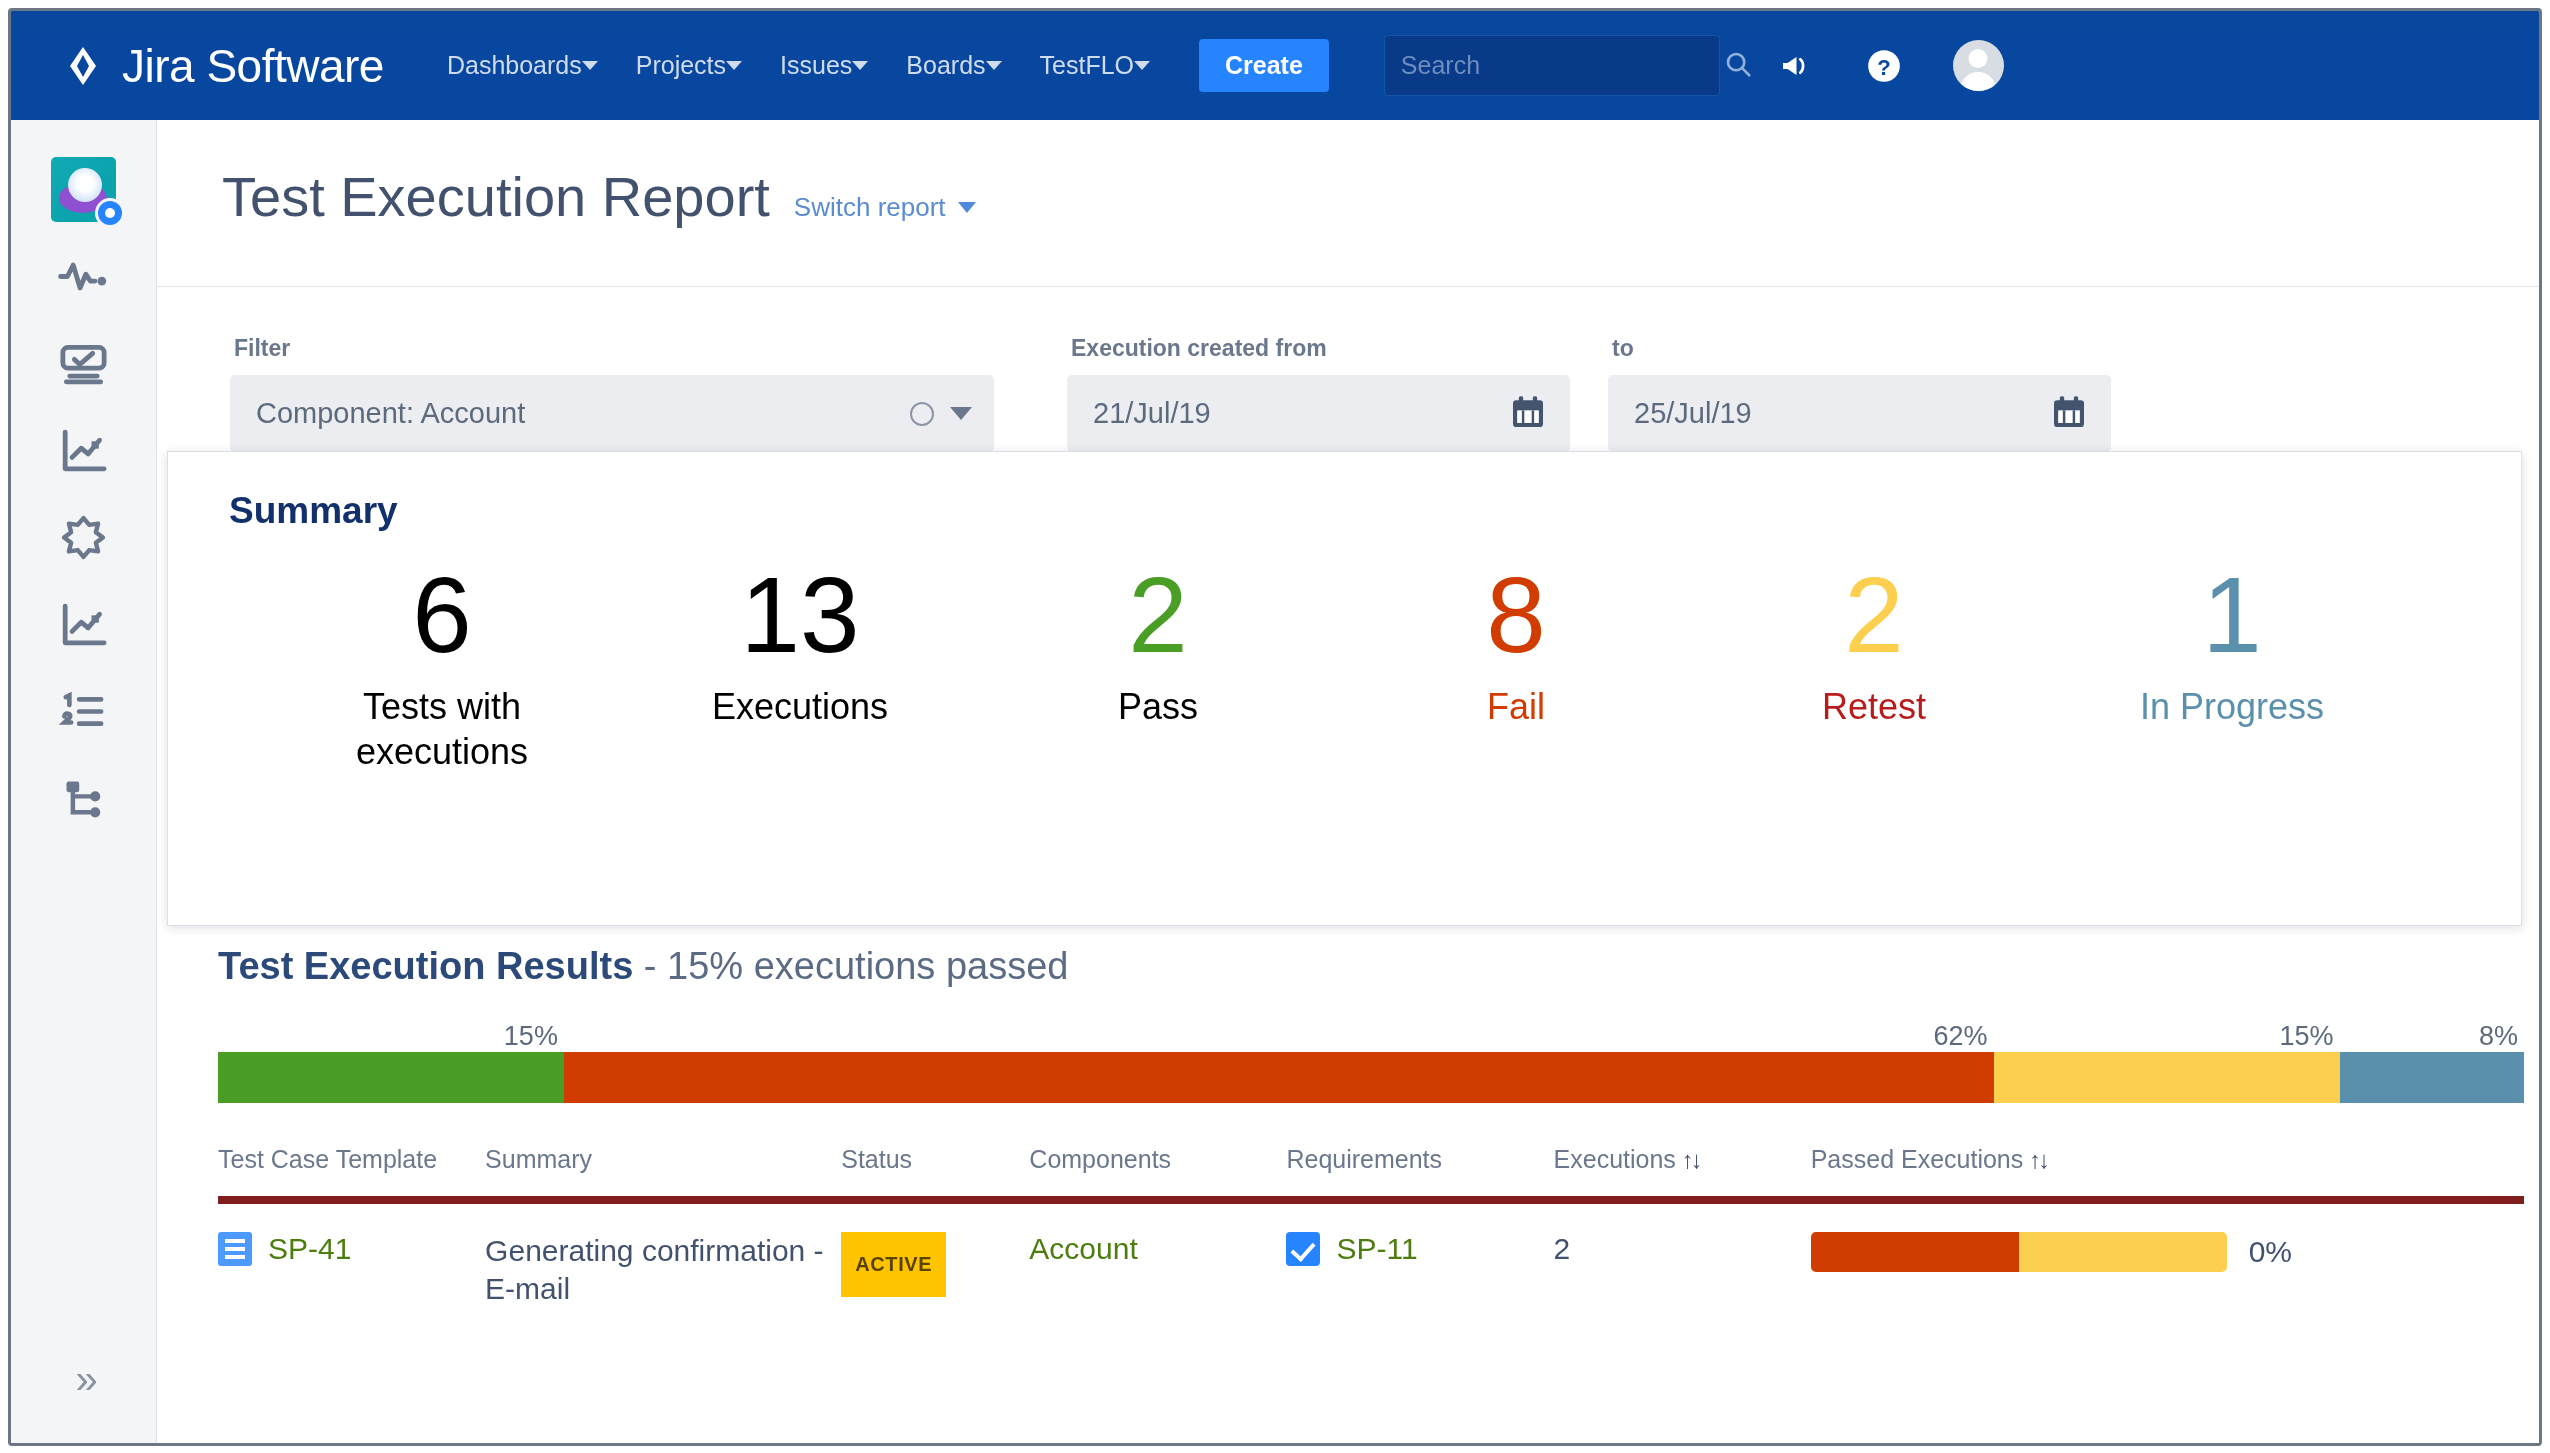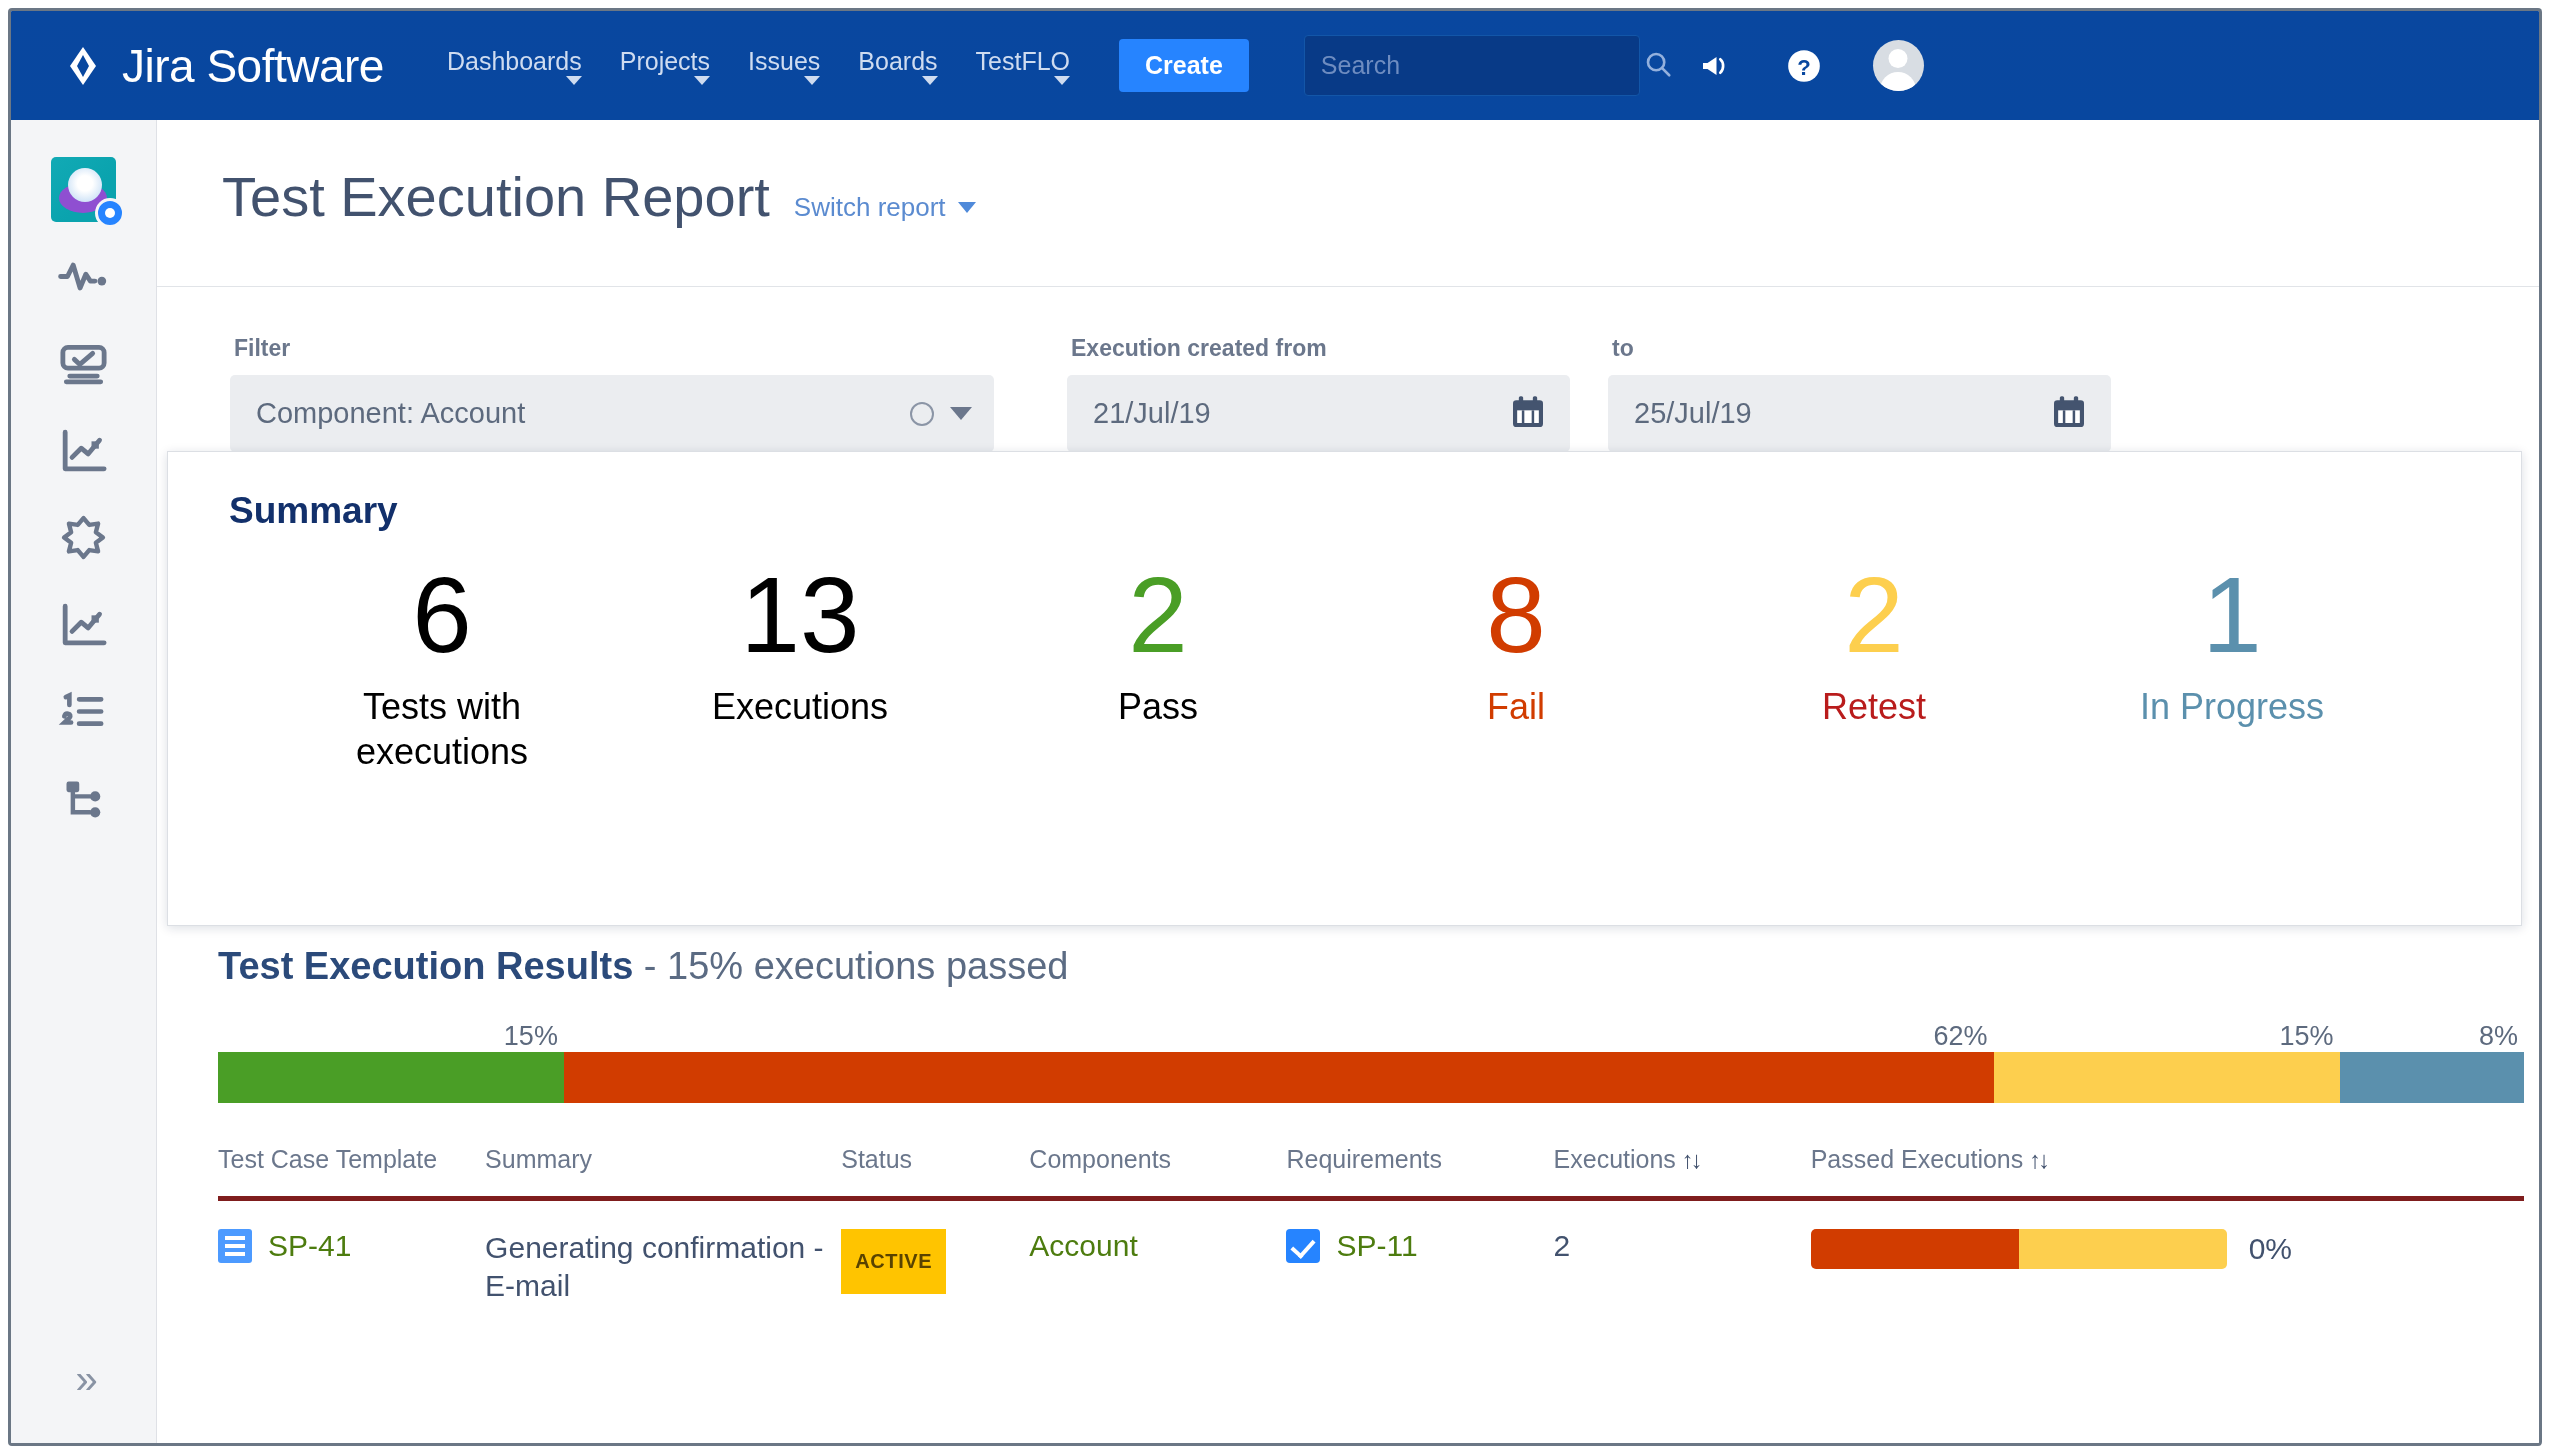--- a/index.html
+++ b/index.html
@@ -50,28 +50,27 @@
     letter-spacing: -0.5px;
     white-space: nowrap;
   }
   #nav-menu {
     display: flex;
     align-items: center;
     margin-left: 44px;
     gap: 0px;
   }
   .nav-item {
-    display: flex; align-items: flex-end; 
+    display: flex; align-items: center; 
     padding: 10px 19px;
     color: #cfdcf0;
     font-size: 25px;
     white-space: nowrap;
     cursor: pointer;
     border-radius: 3px;
-    flex-direction: column;
   }
   .caret-down {
     width: 0; height: 0;
     border-left: 8px solid transparent;
     border-right: 8px solid transparent;
     border-top: 9px solid #cfdcf0;
     display: inline-block;
   }
   #create-button {
     margin-left: 30px;
@@ -400,21 +399,21 @@
     border-collapse: collapse;
   }
   #results-table th {
     text-align: left;
     font-size: 25px;
     color: #6b778c;
     font-weight: 400;
     padding: 0 0 22px 0;
     white-space: nowrap;
   }
-  #results-table thead tr { border-bottom: 5px solid #7f1d1d; }
+  #results-table thead tr { border-bottom: 8px solid #7f1d1d; }
   #results-table td {
     padding: 28px 0 22px 0;
     vertical-align: top;
     font-size: 30px;
     color: #42526e;
   }
   .col-tct { width: 267px; }
   .col-summary { width: 356px; }
   .col-status { width: 188px; }
   .col-components { width: 257px; }

